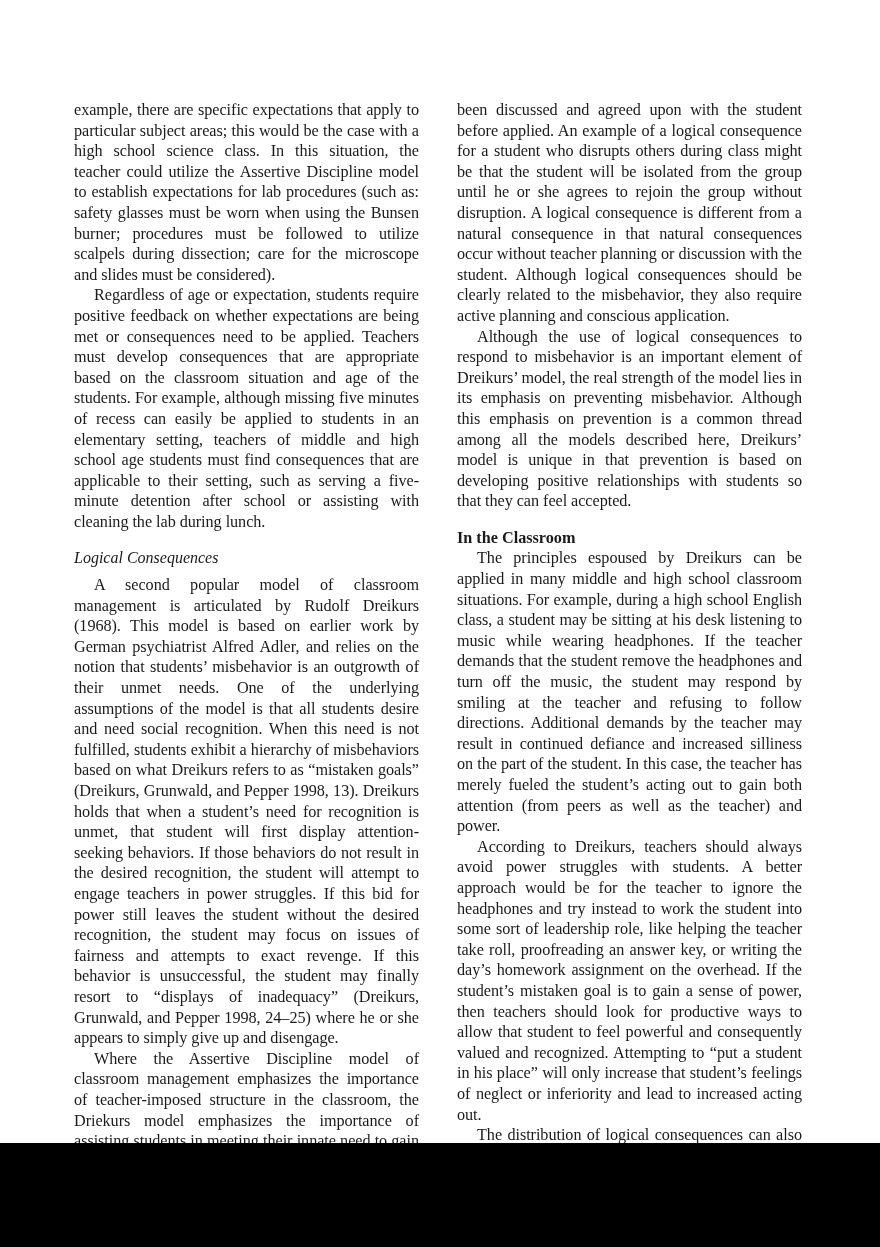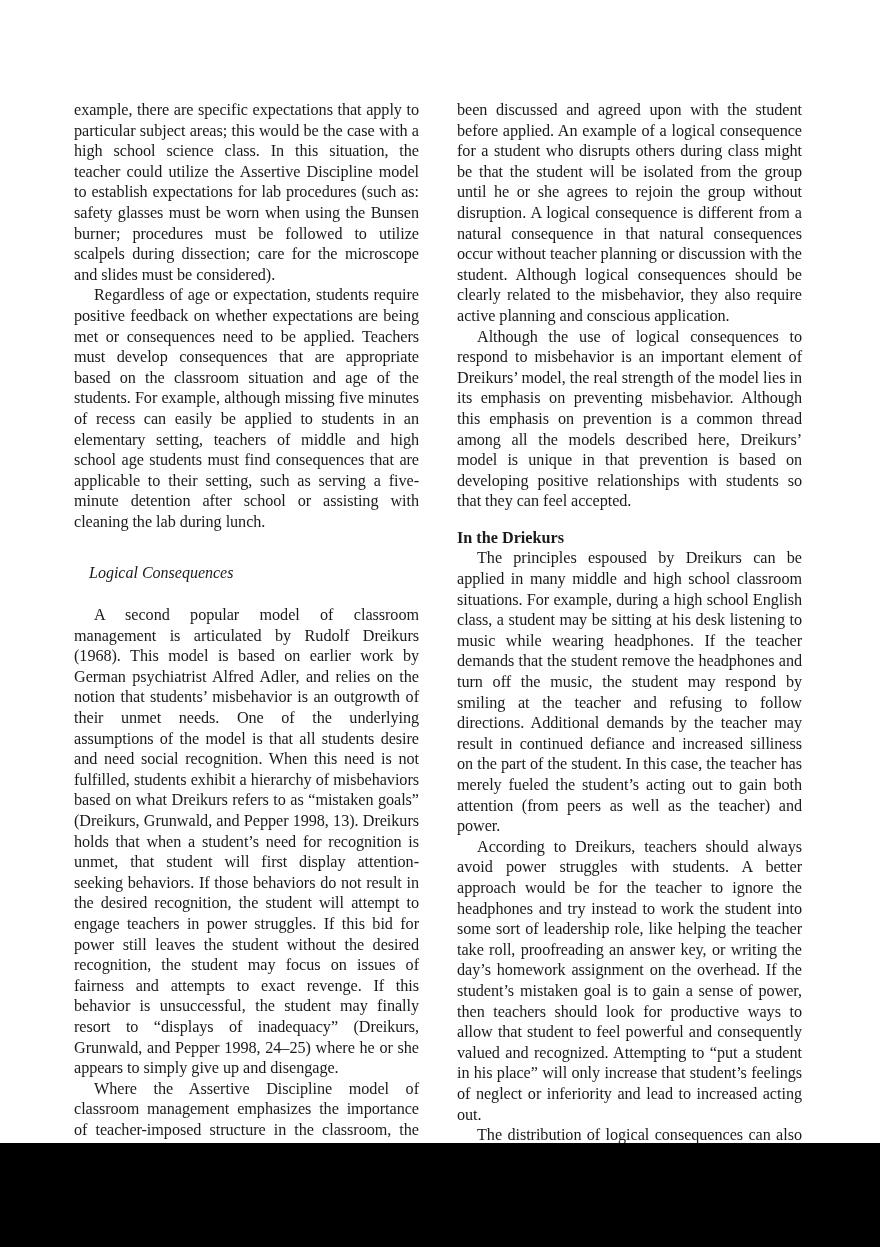--- a/index.html
+++ b/index.html
@@ -53,21 +53,21 @@
     word-spacing: 0px;
     -webkit-hyphens: none;
     hyphens: none;
   }
 
   p.body-par.no-indent {
     text-indent: 0;
   }
 
   h3.heading-italic {
-    margin: 15px;
+    margin: 0;
     font-size: 16px;
     font-style: italic;
     font-weight: normal;
     line-height: 20.6px;
     padding-top: 16px;
     padding-bottom: 6px;
     text-align: left;
   }
 
   h3.heading-bold {
@@ -99,21 +99,21 @@
       <p class="body-par no-indent">example, there are specific expectations that apply to particular subject areas; this would be the case with a high school science class. In this situation, the teacher could utilize the Assertive Discipline model to establish expectations for lab procedures (such as: safety glasses must be worn when using the Bunsen burner; procedures must be followed to utilize scalpels during dissection; care for the microscope and slides must be considered).</p>
       <p class="body-par">Regardless of age or expectation, students require positive feedback on whether expectations are being met or consequences need to be applied. Teachers must develop consequences that are appropriate based on the classroom situation and age of the students. For example, although missing five minutes of recess can  easily be applied to students in an elementary setting, teachers of middle and high school age students must find consequences that are applicable to their setting, such as serving a five-minute detention after school or assisting with cleaning the lab during lunch.</p>
       <h3 class="heading-italic">Logical Consequences</h3>
       <p class="body-par">A second popular model of classroom management is articulated by Rudolf Dreikurs (1968). This model is based on earlier work by German psychiatrist Alfred Adler, and relies on the notion that students’ misbehavior is an outgrowth of their unmet needs. One of the underlying assumptions of the model is that all students desire and need social recognition. When this need is not fulfilled, students exhibit a hierarchy of misbehaviors based on what Dreikurs refers to as “mistaken goals” (Dreikurs, Grunwald, and Pepper 1998, 13). Dreikurs holds that when a student’s need for recognition is unmet, that student will first display attention-seeking behaviors. If those behaviors do not result in the desired recognition, the student will attempt to engage teachers in power struggles. If this bid for power still leaves the student without the desired recognition, the student may focus on issues of fairness and attempts to exact revenge. If this behavior is unsuccessful, the student may finally resort to “displays of inadequacy” (Dreikurs, Grunwald, and Pepper 1998, 24–25) where he or she appears to simply give up and disengage.</p>
       <p class="body-par">Where the Assertive Discipline model of classroom management emphasizes the importance of teacher-imposed structure in the classroom, the Driekurs model emphasizes the importance of assisting students in meeting their innate need to gain recognition and acceptance. Even when a teacher strives to establish a classroom where all students feel recognized and accepted, it is likely that some misbehavior will occur. In those cases, Dreikurs advocates for the application of logical consequences (Dreikurs and Grey 1968), which are consequences that have a clear and logical connection to the misbehavior and have</p>
     </div>
 
     <div class="column">
       <p class="body-par no-indent">been discussed and agreed upon with the student before applied. An example of a logical consequence for a student who disrupts others during class might be that the student will be isolated from the group until he or she agrees to rejoin the group without disruption. A logical consequence is different from a natural consequence in that natural consequences occur without teacher planning or discussion with the student. Although logical consequences should be clearly related to the misbehavior, they also require active planning and conscious application.</p>
       <p class="body-par">Although the use of logical consequences to respond to misbehavior is an important element of Dreikurs’ model, the real strength of the model lies in its emphasis on preventing misbehavior. Although this emphasis on prevention is a common thread among all the models described here, Dreikurs’ model is unique in that prevention is based on developing positive relationships with students so that they can feel accepted.</p>
-      <h3 class="heading-bold">In the Driekurs</h3>
+      <h3 class="heading-bold">In the Classroom</h3>
       <p class="body-par">The principles espoused by Dreikurs can be applied in many middle and high school classroom situations. For example, during a high school English class, a student may be sitting at his desk listening to music while wearing headphones. If the teacher demands that the student remove the headphones and turn off the music, the student may respond by smiling at the teacher and refusing to follow directions. Additional demands by the teacher may result in continued defiance and increased silliness on the part of the student. In this case, the teacher has merely fueled the student’s acting out to gain both attention (from peers as well as the teacher) and power.</p>
       <p class="body-par">According to Dreikurs, teachers should always avoid power struggles with students. A better approach would be for the teacher to ignore the headphones and try instead to work the student into some sort of leadership role, like helping the teacher take roll, proofreading an answer key, or writing the day’s homework assignment on the overhead. If the student’s mistaken goal is to gain a sense of power, then teachers should look for productive ways to allow that student to feel powerful and consequently valued and recognized. Attempting to “put a student in his place” will only increase that student’s feelings of neglect or inferiority and lead to increased acting out.</p>
       <p class="body-par">The distribution of logical consequences can also be applied to the example of the student listening to music on headphones. After class, the teacher could conference with the student about what an appropriate consequence for wearing headphones during class might be. One conceivable consequence would be for that student to make up the amount of class time he missed (by not being able to hear the teacher) during lunch time.</p>
     </div>
 
   </div>
 </div>
 
 <div class="footer-bar"></div>
 

